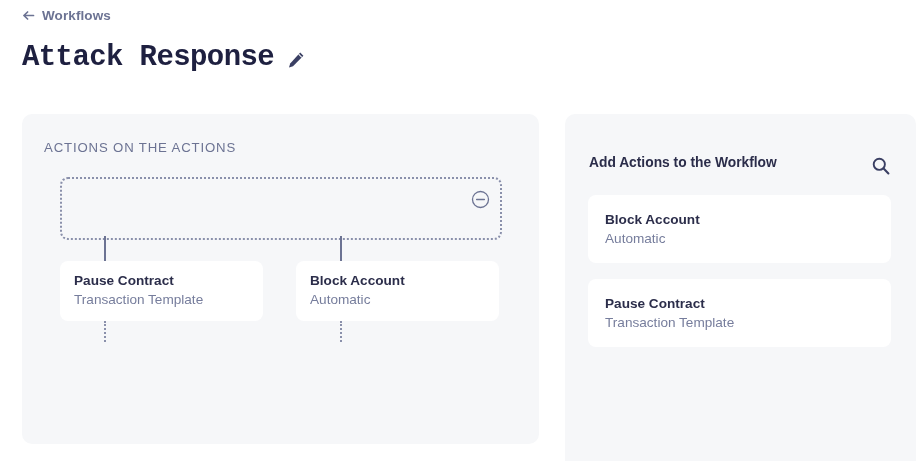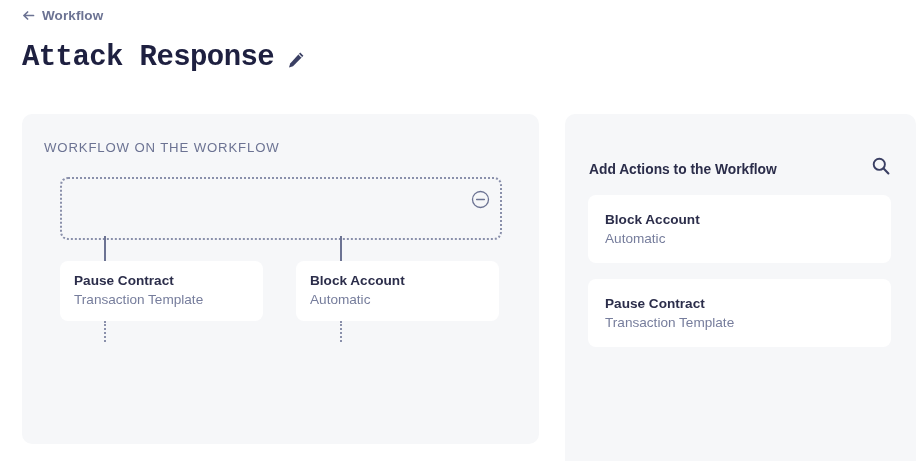--- a/index.html
+++ b/index.html
@@ -165,21 +165,21 @@
     height: 347px;
     background: #f6f7f9;
     border-top-left-radius: 10px;
     border-top-right-radius: 10px;
   }
   #library-header {
     position: absolute;
     left: 24px; top: 41px;
     right: 24px;
     display: flex;
-    align-items: flex-end;
+    align-items: flex-start;
     justify-content: space-between;
   }
   #library-title {
     font-size: 13.8px;
     font-weight: bold;
     color: #2b2d4a;
   }
   #search-button {
     width: 22px; height: 22px;
     display: inline-flex;
@@ -221,38 +221,38 @@
 <body>
 
 <div id="page-header">
 
   <div id="breadcrumb">
     <span class="bc-arrow">
       <svg width="13" height="13" viewBox="0 0 13 13">
         <path d="M11.5 6.5 H2.2 M5.6 3 L1.9 6.5 L5.6 10" fill="none" stroke="#6c7393" stroke-width="1.7" stroke-linecap="round" stroke-linejoin="round"></path>
       </svg>
     </span>
-    <span class="bc-label">Workflow</span>
+    <span class="bc-label">Workflows</span>
   </div>
 
   <div id="title-row">
     <div id="page-title">Attack Response</div>
     <div id="edit-title-button">
       <svg width="20" height="20" viewBox="0 0 20 20">
         <path d="M14.2 2.6 L17.4 5.8 L7.0 16.2 L3.0 17.4 L4.2 13.4 Z" fill="#3a3f63"></path>
         <path d="M12.6 4.2 L15.8 7.4" stroke="#f6f7f9" stroke-width="1.1"></path>
       </svg>
     </div>
   </div>
 
 </div>
 
 <div id="workflow-panel">
 
-  <div id="panel-heading">WORKFLOW ON THE WORKFLOW</div>
+  <div id="panel-heading">ACTIONS ON THE ACTIONS</div>
 
   <div id="root-slot">
     <div id="remove-root-button">
       <svg width="19" height="19" viewBox="0 0 19 19">
         <circle cx="9.5" cy="9.5" r="8" fill="none" stroke="#6c7393" stroke-width="1.3"></circle>
         <path d="M5.6 9.5 H13.4" stroke="#6c7393" stroke-width="1.3" stroke-linecap="round"></path>
       </svg>
     </div>
   </div>
 

